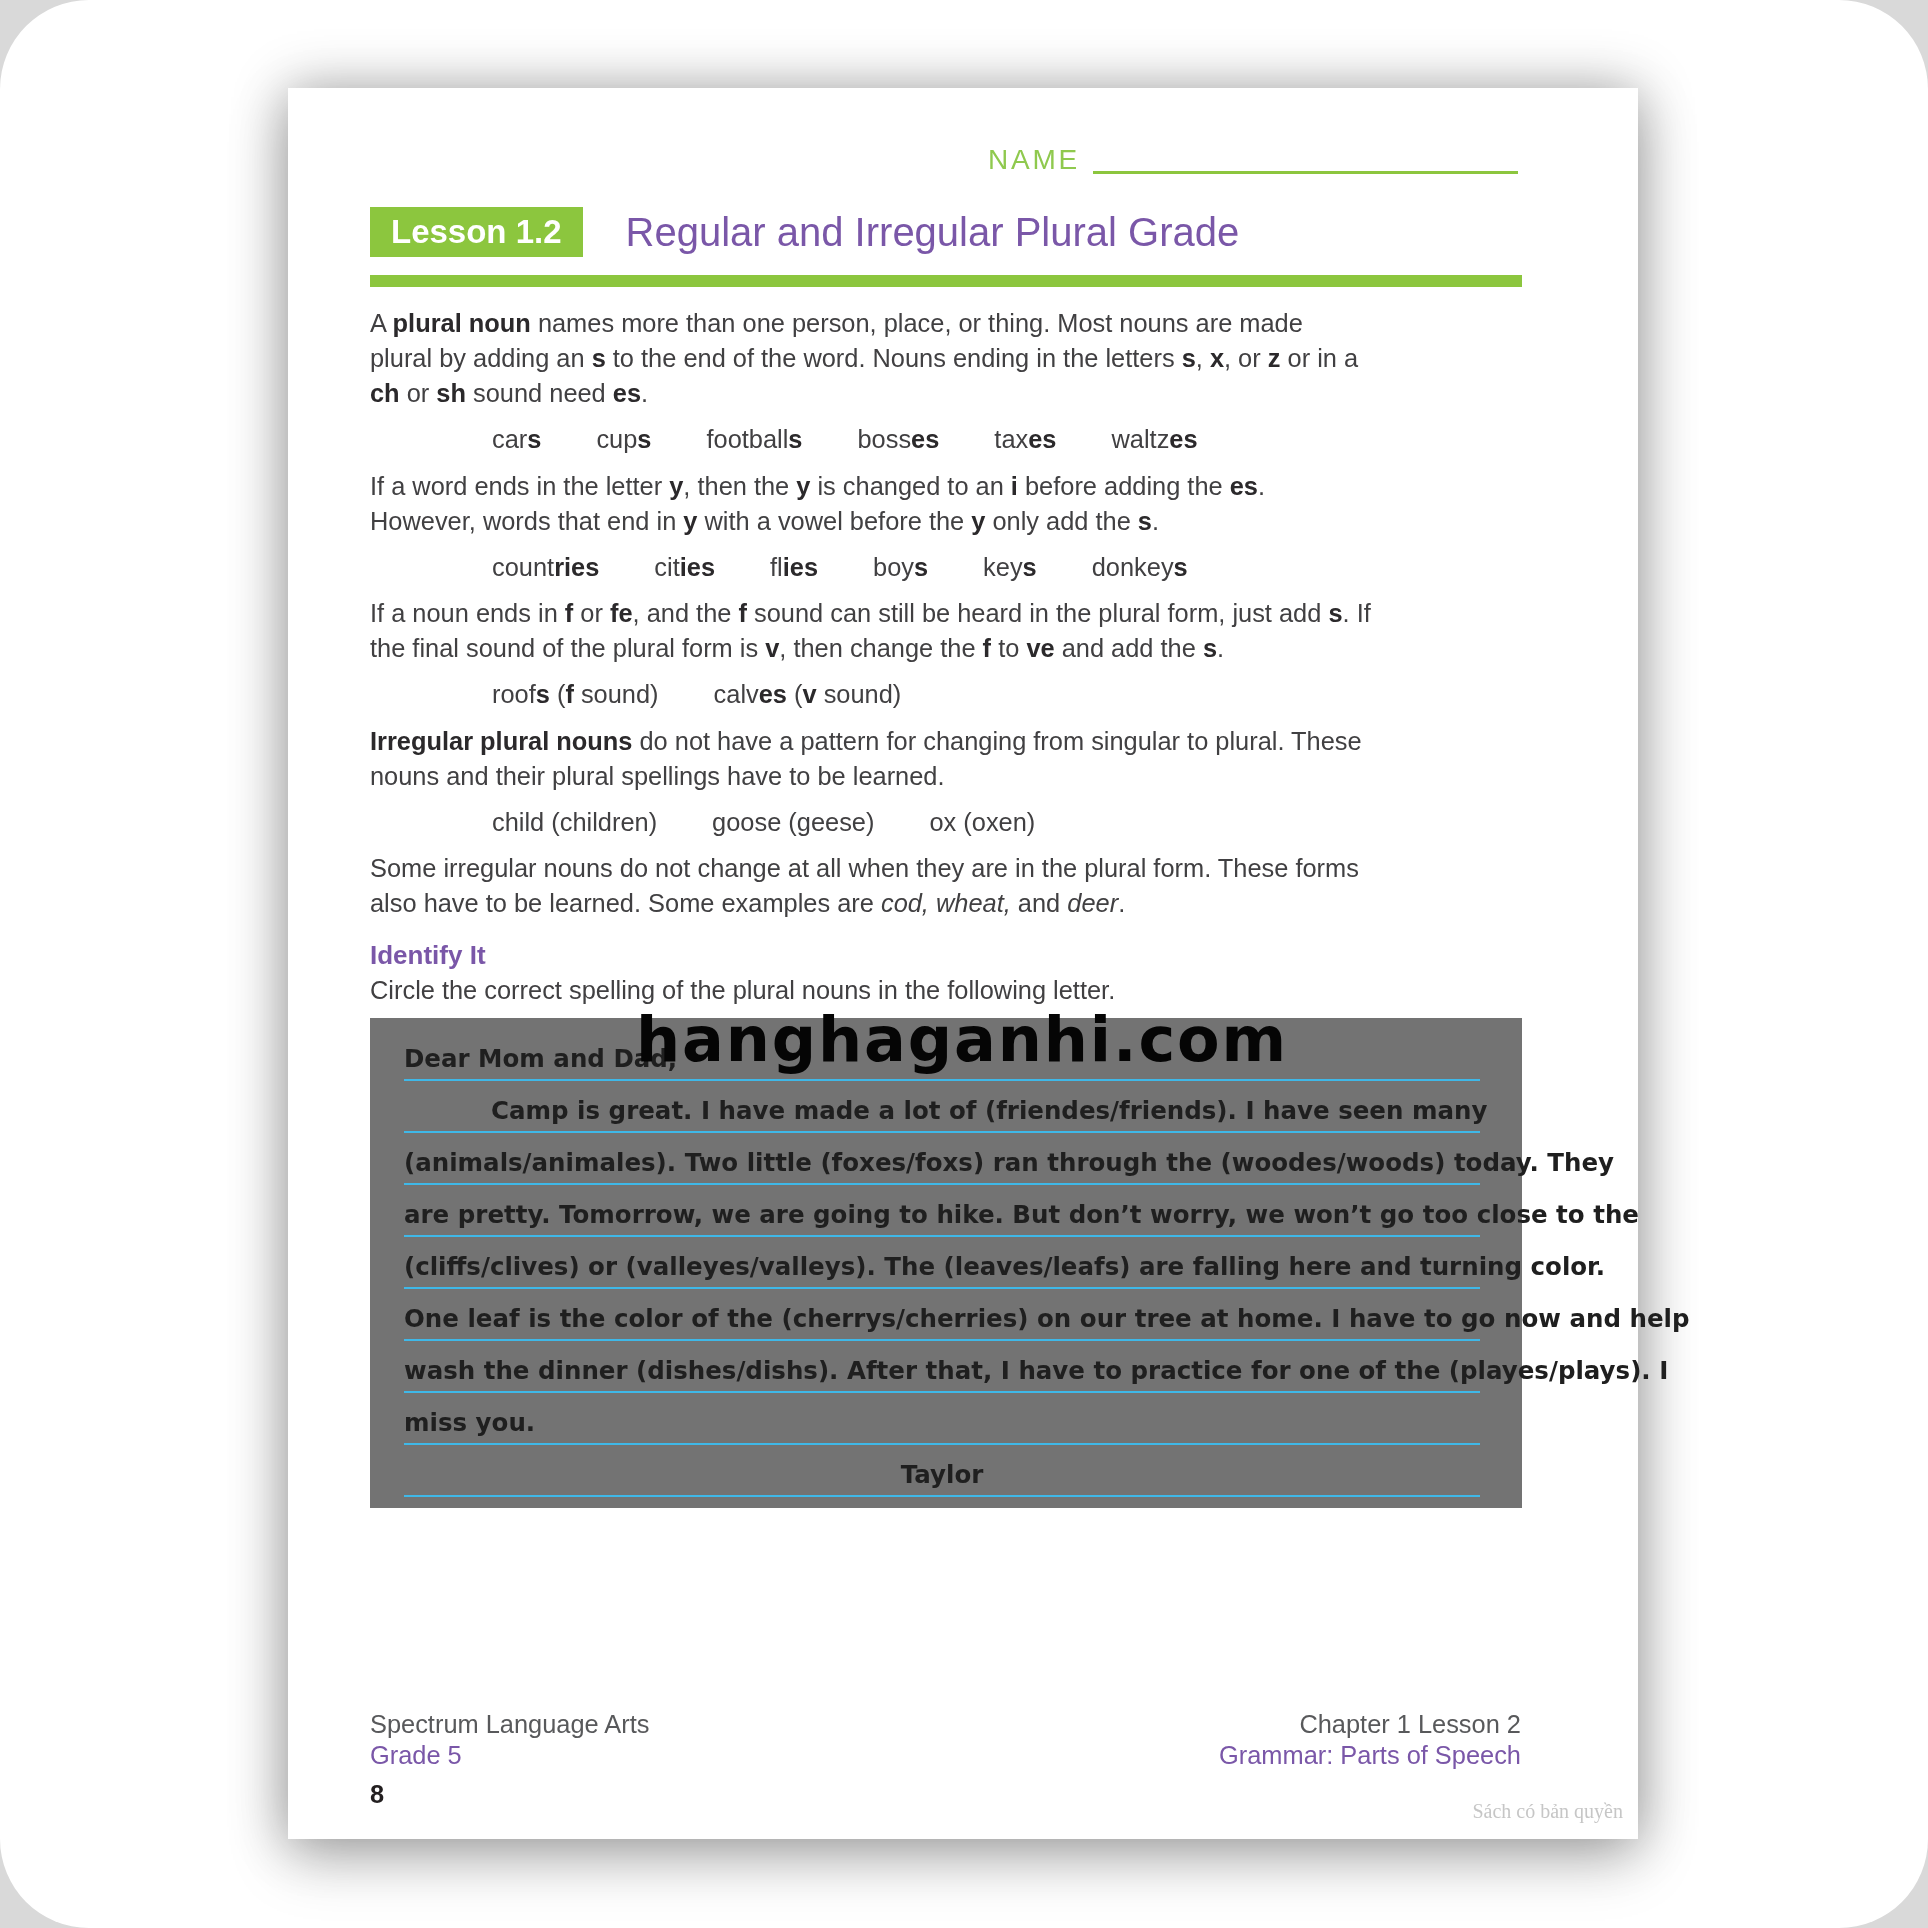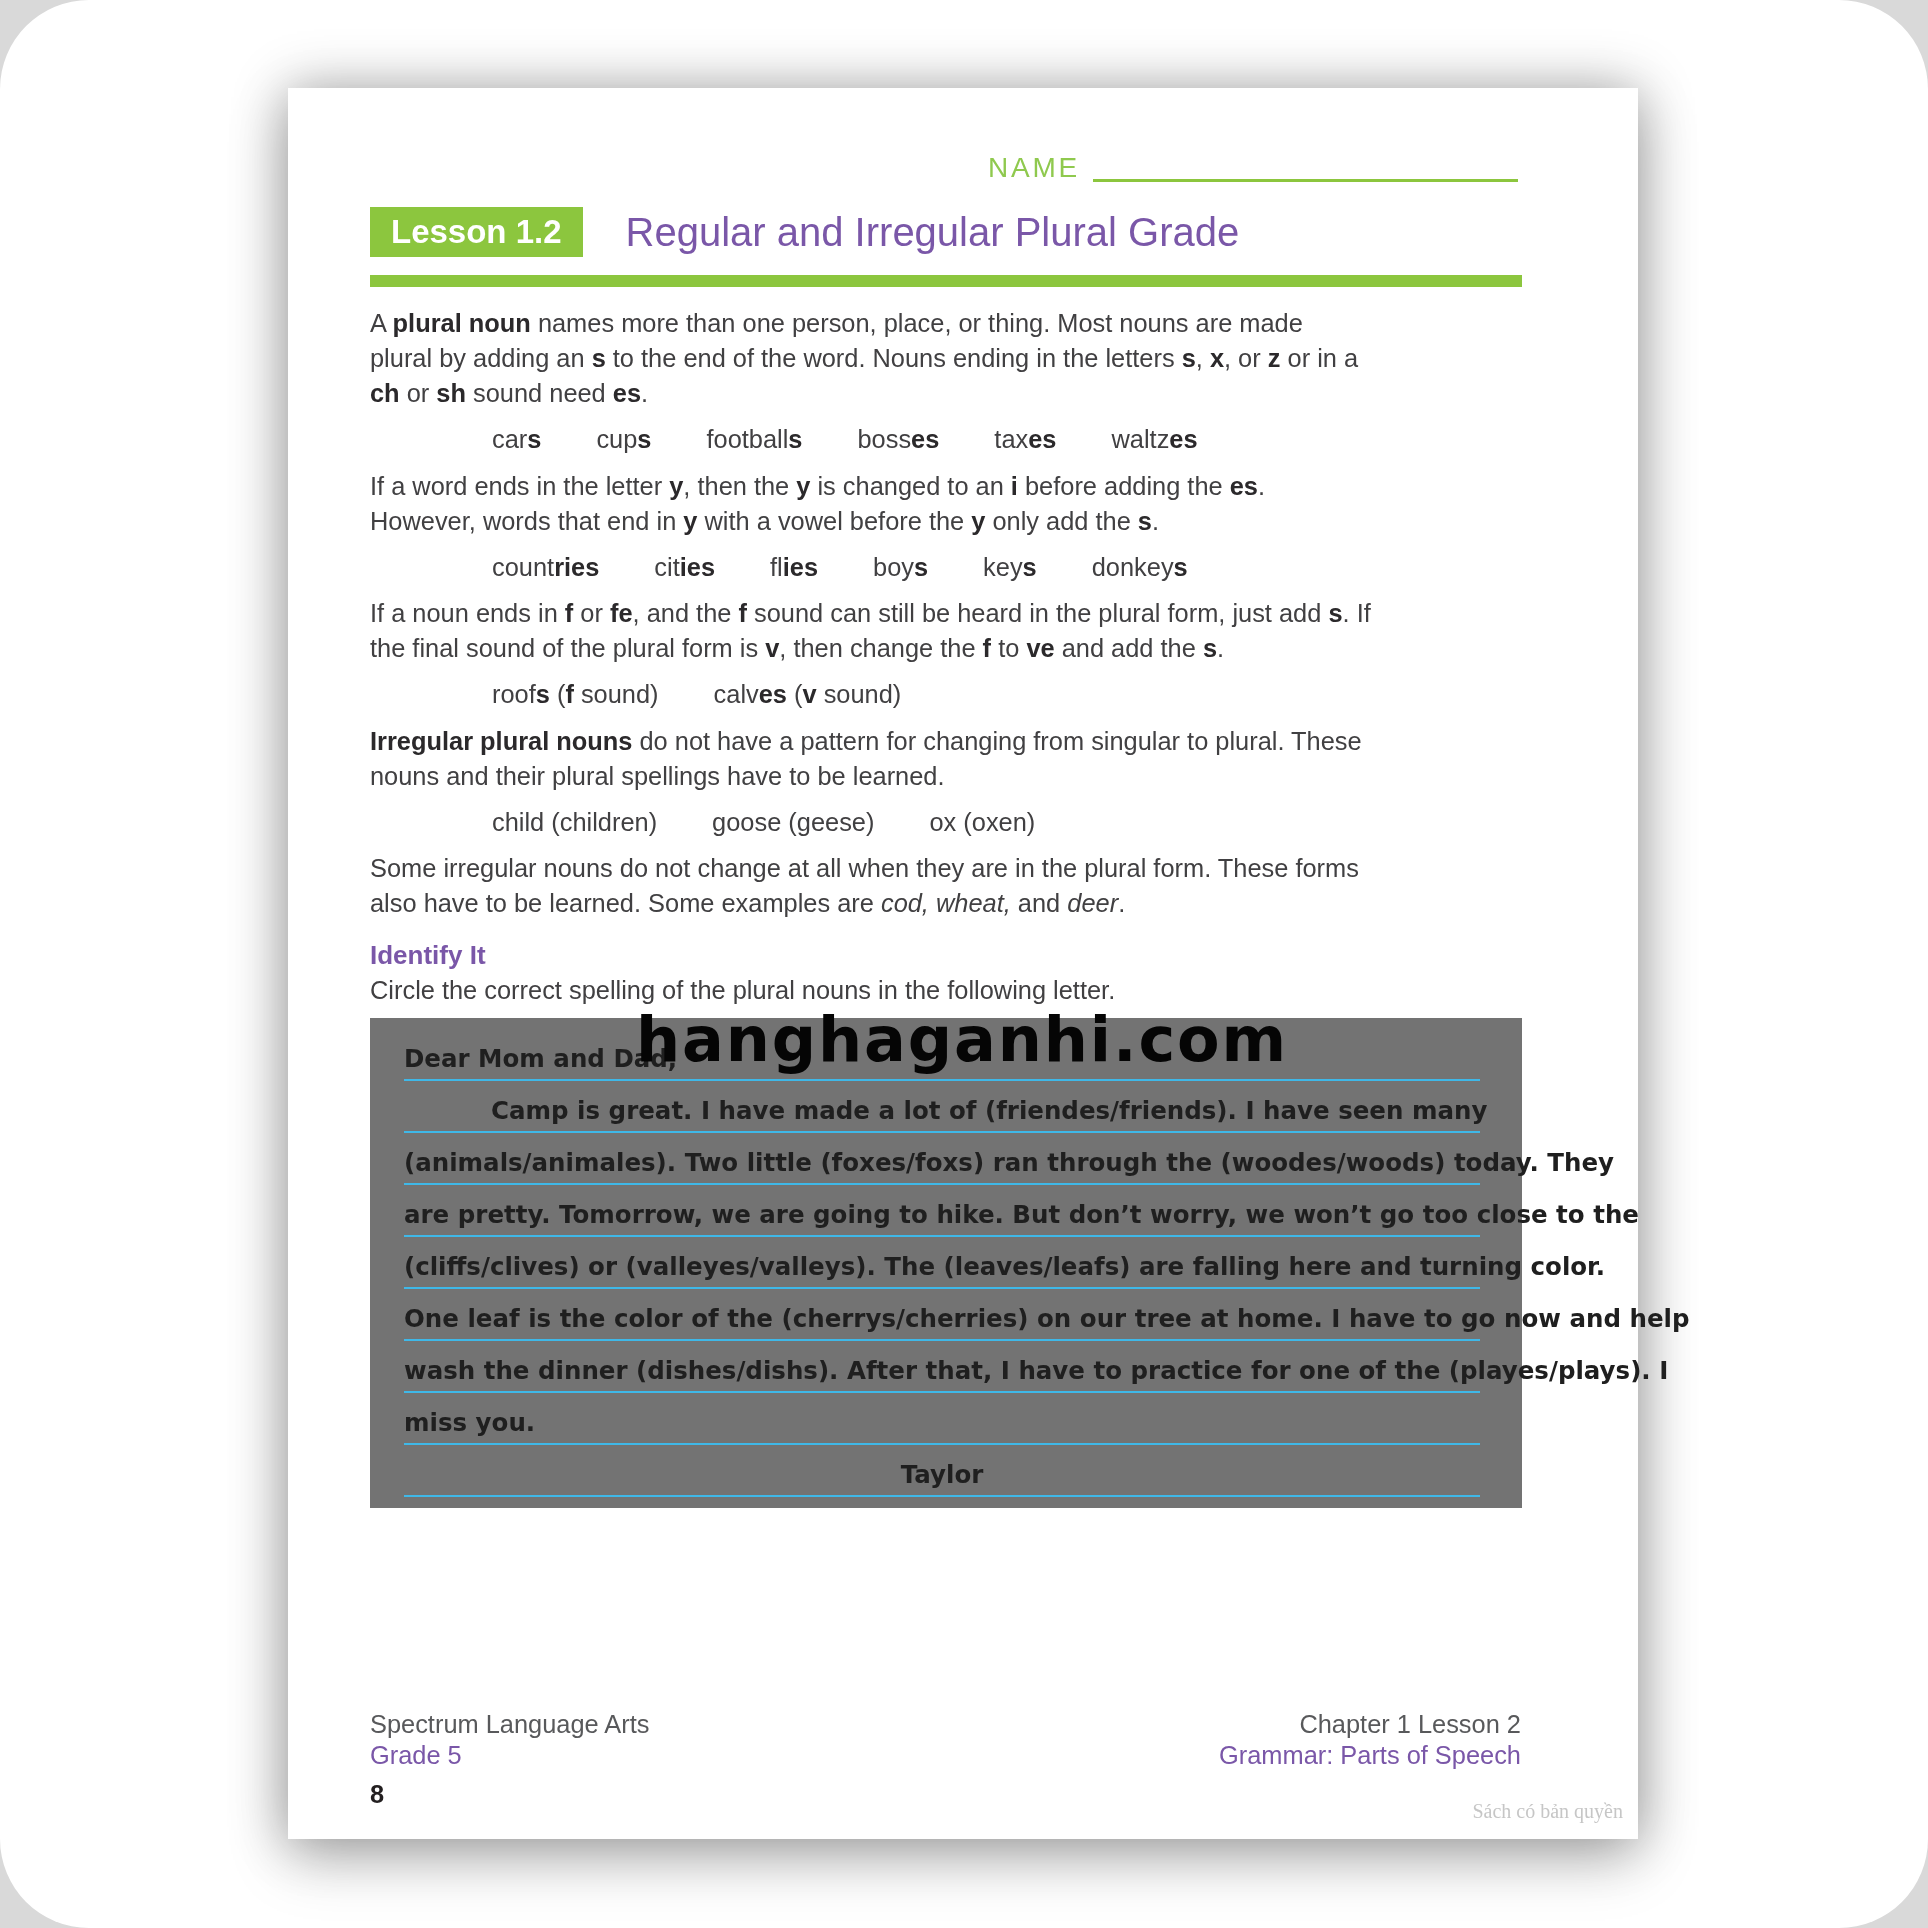--- a/index.html
+++ b/index.html
@@ -1,21 +1,21 @@
 <!DOCTYPE html>
 <html style="font-size:15px"><head>
 <meta charset="utf-8">
 <style>
   html,body{margin:0;padding:0;}
   body{background:#d9d9d9;font-family:"Liberation Sans",sans-serif;}
   .canvas{position:relative;width:1928px;height:1928px;background:#fff;border-radius:89px;overflow:hidden;}
   .page{position:absolute;left:288px;top:88px;width:1350px;height:1751px;background:#ffffff;
         box-shadow:0 0 52px rgba(0,0,0,.30),0 21px 56px rgba(0,0,0,.22);}
   
-  .name-row{position:absolute;top:63px;left:700px;width:530px;display:flex;align-items:flex-end;}
+  .name-row{position:absolute;top:55px;left:700px;width:530px;display:flex;align-items:flex-end;}
   .name-label{color:#8fc94e;font-size:28px;letter-spacing:2.8px;line-height:1;}
   .name-line{flex:1;margin-left:13px;border-bottom:3.8px solid #8cc63e;height:28px;}
   .lesson-row{position:absolute;top:119px;left:82px;width:1152px;display:flex;align-items:center;}
   .lesson-badge{background:#8cc63e;color:#ffffff;font-weight:bold;font-size:33px;
                 padding:7.5px 21px 9.4px 21px;line-height:1;}
   .lesson-title{color:#7a57a8;font-size:40px;margin-left:43px;line-height:1;}
   .green-bar{position:absolute;top:187px;left:82px;width:1152px;height:12.2px;background:#8cc63e;}
   
   .body-flow{position:absolute;top:218px;left:82px;width:1152px;color:#414042;
              font-size:25.4px;line-height:35px;}

